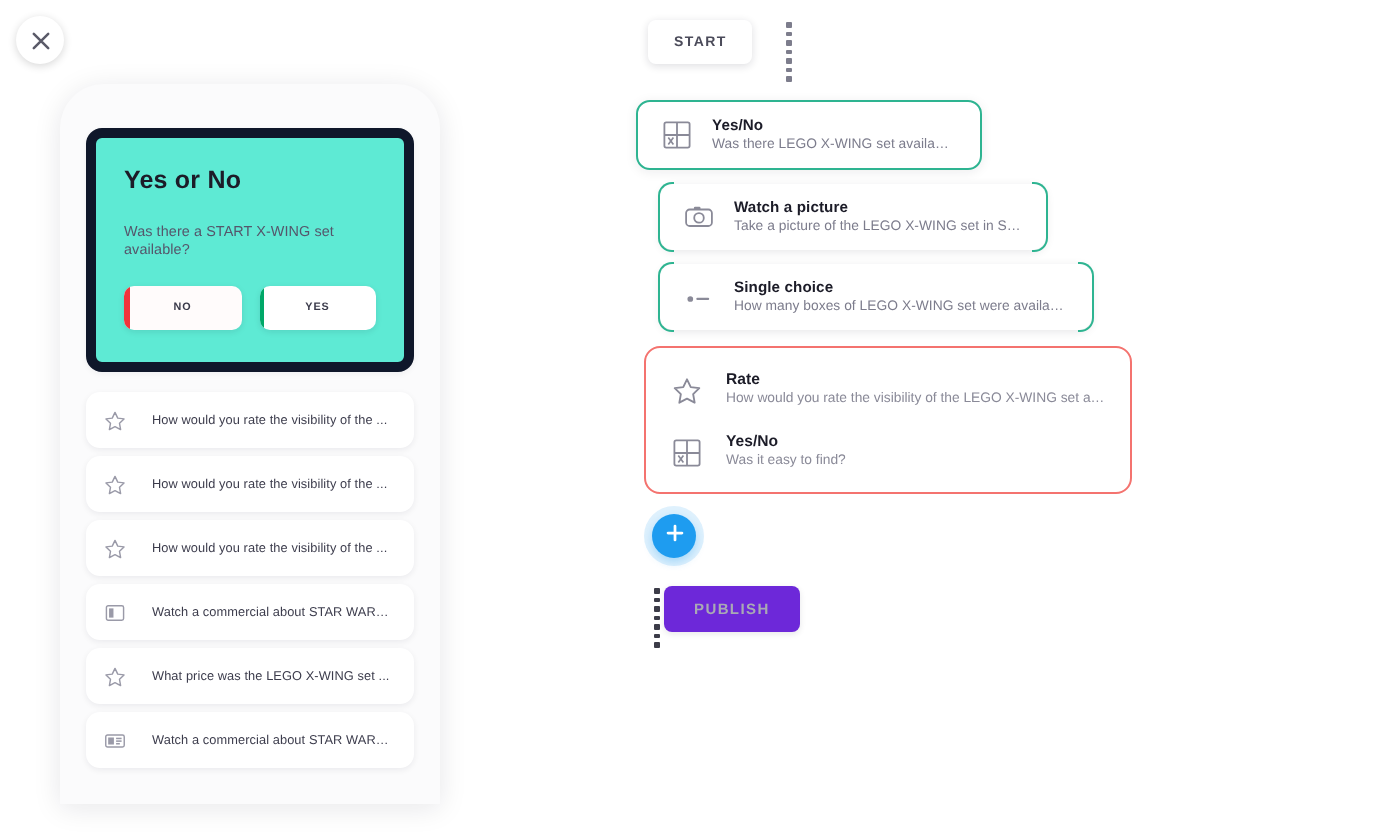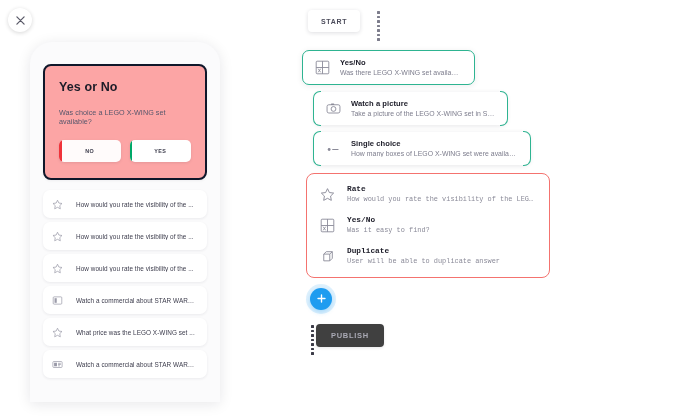--- a/index.html
+++ b/index.html
@@ -50,22 +50,22 @@
     box-shadow: 0 2px 14px rgba(20,20,40,.10);
   }
   .phone-screen {
     position: absolute;
     left: 13px;
     top: 22px;
     right: 13px;
     bottom: 0;
   }
   .q-card {
-    background: #fca5a5;
-    border: 2px solid #0f172a;
+    background: #5eead4;
+    border: 5px solid #0f172a;
     border-radius: 8px;
     box-shadow: 0 1px 3px rgba(20,20,40,.05);
     padding: 14px 14px 16px 14px;
   }
   .q-title {
     font-size: 12.5px;
     font-weight: bold;
     color: #1c1c28;
     letter-spacing: .1px;
   }
@@ -131,21 +131,21 @@
     color: #3c3c4c;
     white-space: nowrap;
     overflow: hidden;
     text-overflow: ellipsis;
     letter-spacing: .05px;
   }
 
   
   .flow {
     position: absolute;
-    left: 302px;
+    left: 318px;
     top: 10px;
     width: 250px;
   }
 
   .perf {
     position: absolute;
     width: 4px;
     display: flex;
     flex-direction: column;
     gap: 2px;
@@ -246,24 +246,23 @@
     border: 1.2px solid #f4736f;
     border-radius: 8px;
     background: #ffffff;
     padding: 11px 12px 12px 12px;
     display: flex;
     flex-direction: column;
     gap: 13px;
   }
   .rp-item {
     display: flex;
-    align-items: center;
+    align-items: flex-end;
     gap: 11px;
     cursor: pointer;
-    font-family: Liberation Mono, monospace;
   }
   .rp-item .rp-icon { flex: 0 0 17px; display: flex; justify-content: center; padding-top: 1px; }
   .rp-item .rp-body { min-width: 0; }
   .rp-title {
     font-size: 7.8px;
     font-weight: bold;
     color: #1c1c28;
   }
   .rp-desc {
     margin-top: 2px;
@@ -294,21 +293,21 @@
     position: relative;
     margin-top: 14px;
     margin-left: 6px;
     height: 24px;
   }
   .publish-badge {
     position: absolute;
     left: 8px; top: 0;
     height: 23px;
     padding: 0 15px;
-    background: #404040;
+    background: #6d28d9;
     border-radius: 4px;
     box-shadow: 0 1px 3px rgba(20,20,40,.10);
     display: flex;
     align-items: center;
     font-size: 7.5px;
     font-weight: bold;
     color: #a9a9b4;
     letter-spacing: .7px;
     cursor: pointer;
   }
@@ -325,21 +324,21 @@
     </svg>
   </span>
 </div>
 
 <div class="phone-wrap">
   <div class="phone">
     <div class="phone-screen">
 
       <div class="q-card">
         <div class="q-title">Yes or No</div>
-        <div class="q-sub">Was choice a LEGO X-WING set available?</div>
+        <div class="q-sub">Was there a START X-WING set available?</div>
         <div class="yn-row">
           <div class="yn-btn no">NO</div>
           <div class="yn-btn yes">YES</div>
         </div>
       </div>
 
       <div class="list">
 
         <div class="list-item">
           <span class="li-icon">
@@ -483,32 +482,20 @@
           <path d="M10 1.6 V18.4 M1.6 10 H18.4" stroke="#8a8a98" stroke-width="1.2"></path>
           <path d="M4.2 11.6 L7.6 16.4 M7.6 11.6 L4.2 16.4" stroke="#8a8a98" stroke-width="1.1"></path>
         </svg>
       </span>
       <span class="rp-body">
         <span class="rp-title" style="display:block">Yes/No</span>
         <span class="rp-desc" style="display:block">Was it easy to find?</span>
       </span>
     </div>
 
-    <div class="rp-item">
-      <span class="rp-icon">
-        <svg width="15" height="15" viewBox="0 0 20 20">
-          <path d="M5 6.8 L8.4 3.6 L16.4 3.6 L16.4 12.4 L13 15.8 L5 15.8 Z" fill="none" stroke="#8a8a98" stroke-width="1.2" stroke-linejoin="round"></path>
-          <path d="M5 6.8 L13 6.8 L13 15.8 M13 6.8 L16.4 3.6" fill="none" stroke="#8a8a98" stroke-width="1.2"></path>
-        </svg>
-      </span>
-      <span class="rp-body">
-        <span class="rp-title" style="display:block">Duplicate</span>
-        <span class="rp-desc" style="display:block">User will be able to duplicate answer</span>
-      </span>
-    </div>
 
 
   </div>
 
   <div class="add-btn">
     <span>
       <svg width="11" height="11" viewBox="0 0 12 12">
         <path d="M6 2.2 V9.8 M2.2 6 H9.8" stroke="#ffffff" stroke-width="1.5" stroke-linecap="round"></path>
       </svg>
     </span>

